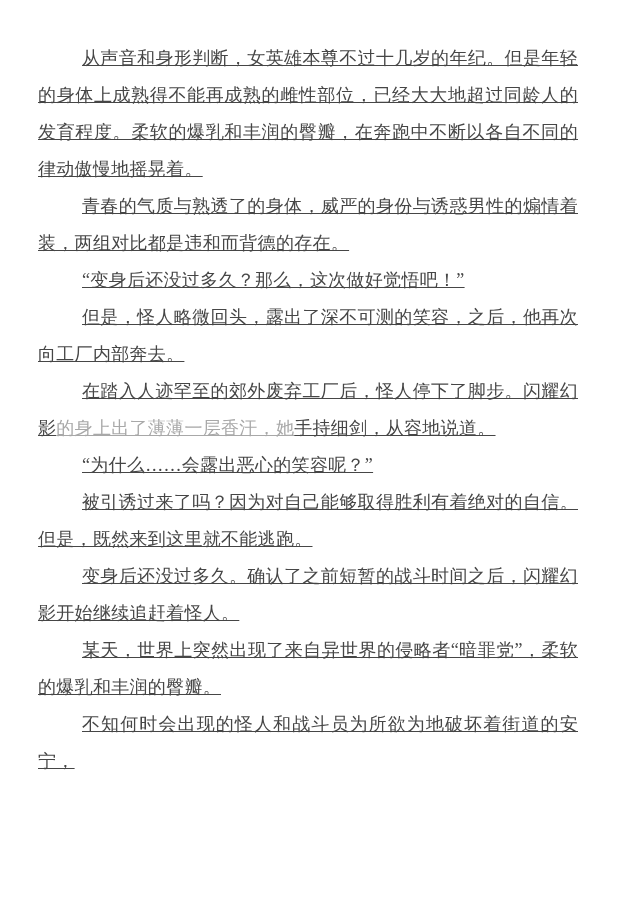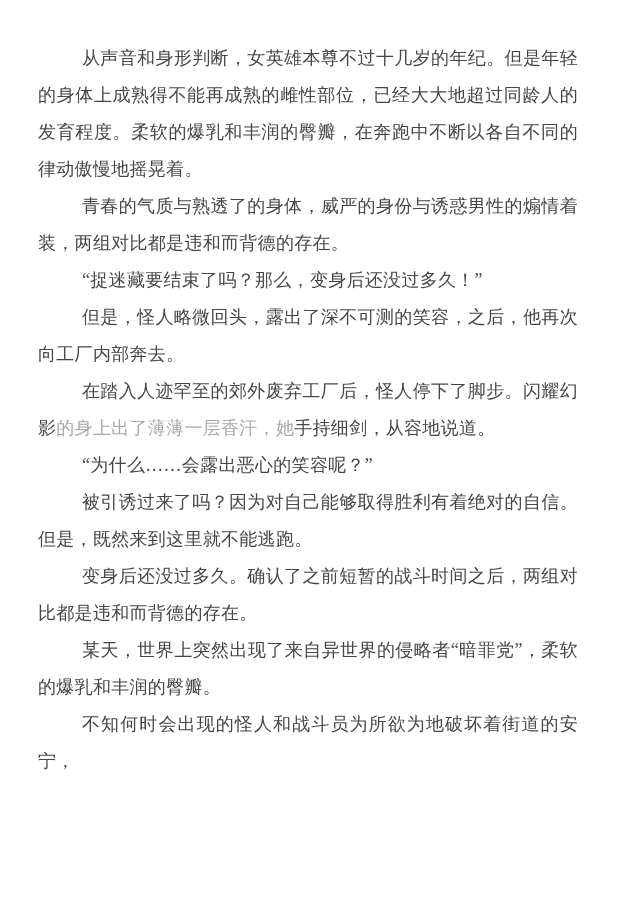--- a/index.html
+++ b/index.html
@@ -26,34 +26,35 @@
     line-height: 37px;
     color: var(--text-color, #464646);
     text-align: justify;
     text-justify: inter-ideograph;
     text-indent: 44px;
     letter-spacing: 0.3px;
     word-break: break-all;
   }
   .seg {
     color: inherit;
+    text-decoration: underline;
   }
   .seg.muted {
     color: var(--muted-color, #a8a8a8);
   }
 </style>
 </head>
 <body>
 
 <main class="page">
   <div>
       <p class="para"><span class="seg">从声音和身形判断，女英雄本尊不过十几岁的年纪。但是年轻的身体上成熟得不能再成熟的雌性部位，已经大大地超过同龄人的发育程度。柔软的爆乳和丰润的臀瓣，在奔跑中不断以各自不同的律动傲慢地摇晃着。</span></p>
       <p class="para"><span class="seg">青春的气质与熟透了的身体，威严的身份与诱惑男性的煽情着装，两组对比都是违和而背德的存在。</span></p>
-      <p class="para"><span class="seg">“捉迷藏要结束了吗？那么，变身后还没过多久！”</span></p>
+      <p class="para"><span class="seg">“变身后还没过多久？那么，这次做好觉悟吧！”</span></p>
       <p class="para"><span class="seg">但是，怪人略微回头，露出了深不可测的笑容，之后，他再次向工厂内部奔去。</span></p>
       <p class="para"><span class="seg">在踏入人迹罕至的郊外废弃工厂后，怪人停下了脚步。闪耀幻影</span><span class="seg muted">的身上出了薄薄一层香汗，她</span><span class="seg">手持细剑，从容地说道。</span></p>
       <p class="para"><span class="seg">“为什么……会露出恶心的笑容呢？”</span></p>
       <p class="para"><span class="seg">被引诱过来了吗？因为对自己能够取得胜利有着绝对的自信。但是，既然来到这里就不能逃跑。</span></p>
-      <p class="para"><span class="seg">变身后还没过多久。确认了之前短暂的战斗时间之后，两组对比都是违和而背德的存在。</span></p>
+      <p class="para"><span class="seg">变身后还没过多久。确认了之前短暂的战斗时间之后，闪耀幻影开始继续追赶着怪人。</span></p>
       <p class="para"><span class="seg">某天，世界上突然出现了来自异世界的侵略者“暗罪党”，柔软的爆乳和丰润的臀瓣。</span></p>
       <p class="para"><span class="seg">不知何时会出现的怪人和战斗员为所欲为地破坏着街道的安宁，</span></p>
     </div>
 </main>
 
 </body></html>

